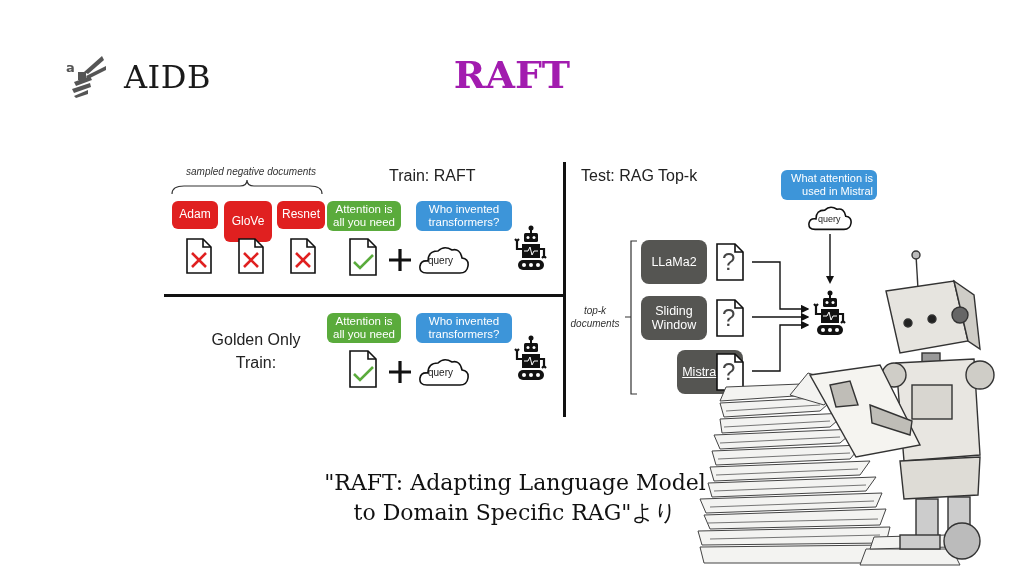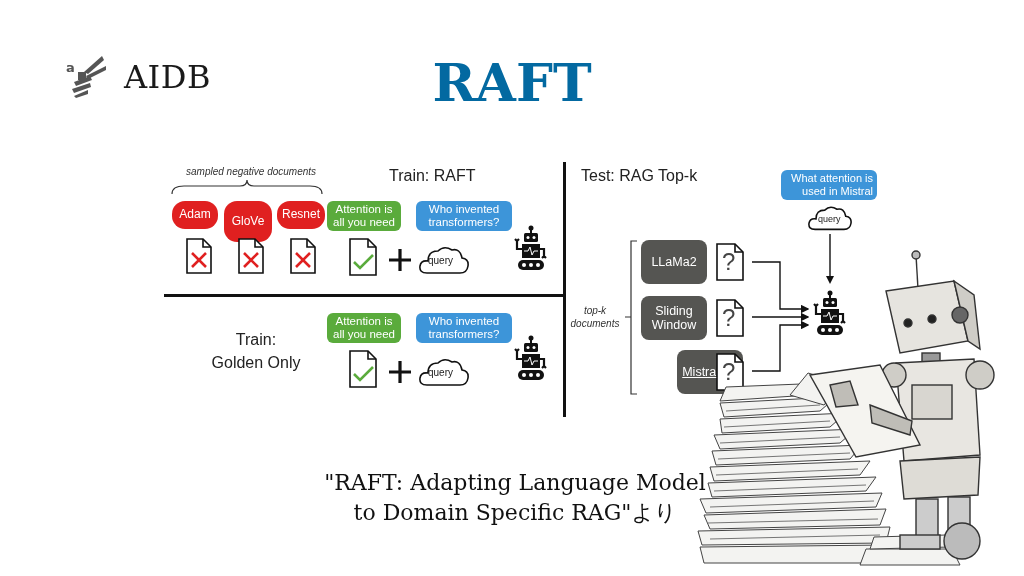--- a/index.html
+++ b/index.html
@@ -3,28 +3,28 @@
 <meta charset="utf-8">
 <style>
   * { box-sizing: border-box; margin: 0; padding: 0; }
   html, body { width: 1024px; height: 576px; background: #ffffff; overflow: hidden; }
   body { position: relative; font-family: "DejaVu Sans", sans-serif; color: #1a1a1a; }
   .abs { position: absolute; }
 
   
   #logo { left: 66px; top: 52px; width: 40px; height: 46px; }
   #brand { left: 124px; top: 58px; font-family: "DejaVu Serif", serif; font-size: 32px; color: #1a1a1a; letter-spacing: 0.5px; }
-  #title { left: 0; width: 1024px; top: 52px; text-align: center; font-family: "DejaVu Serif", serif; font-weight: bold; font-size: 52px; color: #0369a1; }
+  #title { left: 0; width: 1024px; top: 52px; text-align: center; font-family: "DejaVu Serif", serif; font-weight: bold; font-size: 38px; color: #a21caf; }
 
   
   .lbl { font-family: "Liberation Sans", sans-serif; color: #222; }
   .italic-sm { font-style: italic; font-size: 10px; color: #333; }
   .sect { font-size: 16px; color: #222; }
   .pill { position: absolute; border-radius: 6px; color: #fff; font-family: "Liberation Sans", sans-serif; display: flex; align-items: center; justify-content: center; text-align: center; line-height: 1.15; }
-  .red { background: #e02020; font-size: 12px; border-radius: 13px; }
+  .red { background: #e02020; font-size: 12px; }
   .green { background: #5aab3c; font-size: 11.5px; }
   .blue { background: #3d95d9; font-size: 11.5px; }
   .dark { background: #555552; font-size: 12.5px; border-radius: 8px; }
 
   .hline { background: #111; height: 3px; }
   .vline { background: #111; width: 3px; }
 
   #caption { left: 250px; width: 530px; top: 468px; text-align: center; font-family: "DejaVu Serif", serif; font-size: 22px; line-height: 30px; color: #111; }
 </style>
 </head>
@@ -95,22 +95,22 @@
   <path d="M11 26 L15 26 L17 22 L19 30 L21 26 L25 26" fill="none" stroke="#fff" stroke-width="1"></path>
   <path d="M9 24 L4 24 L4 16 M2 14 L4 16 L6 14" fill="none" stroke="#111" stroke-width="2.2"></path>
   <path d="M27 24 L31 24 L31 31 M29 33 L31 31 L33 33" fill="none" stroke="#111" stroke-width="2.2"></path>
   <rect x="5" y="35" width="26" height="10" rx="5" fill="#111"></rect>
   <circle cx="11" cy="40" r="2" fill="#fff"></circle>
     <circle cx="18" cy="40" r="2" fill="#fff"></circle>
     <circle cx="25" cy="40" r="2" fill="#fff"></circle>
 </svg>
 
 <div class="abs lbl" style="left:196px; top:328px; width:120px; text-align:center; font-size:16px; line-height:23px;">
+  <div>Golden Only</div>
   <div>Train:</div>
-  <div>Golden Only</div>
 </div>
 <div class="pill green" style="left:327px; top:313px; width:74px; height:30px; padding:0 4px;">Attention is all you need</div>
 <div class="pill blue" style="left:416px; top:313px; width:96px; height:30px; padding:0 8px;">Who invented transformers?</div>
 <svg class="abs" style="left:349px; top:350px;" width="28" height="38" viewBox="0 0 28 38">
   <path d="M1 1 H19 L27 9 V37 H1 Z" fill="#fff" stroke="#111" stroke-width="1.6"></path>
   <path d="M19 1 V9 H27" fill="none" stroke="#111" stroke-width="1.6"></path>
   <path d="M5 24 L11 30 L24 17" fill="none" stroke="#5aab3c" stroke-width="2.6"></path>
 </svg>
 <svg class="abs" style="left:388px; top:360px;" width="24" height="24" viewBox="0 0 24 24">
   <path d="M12 1 V23 M1 12 H23" stroke="#111" stroke-width="3.2"></path>

